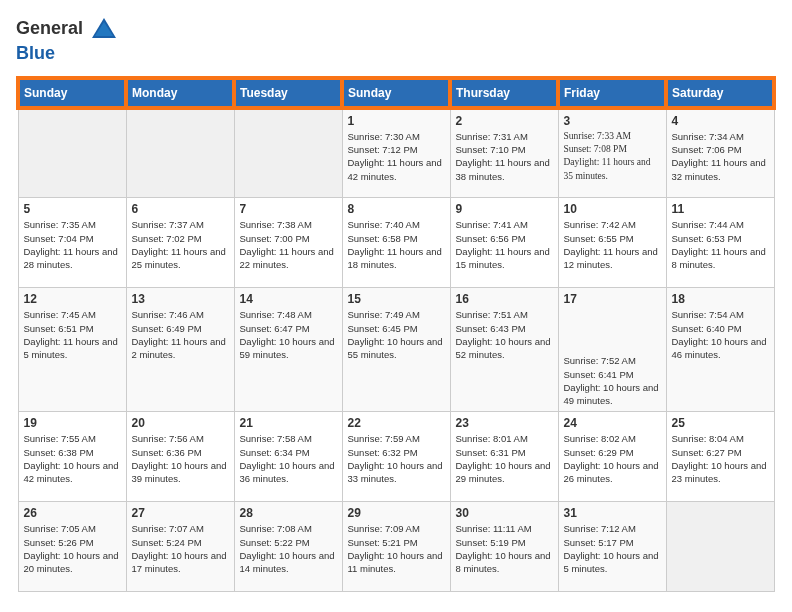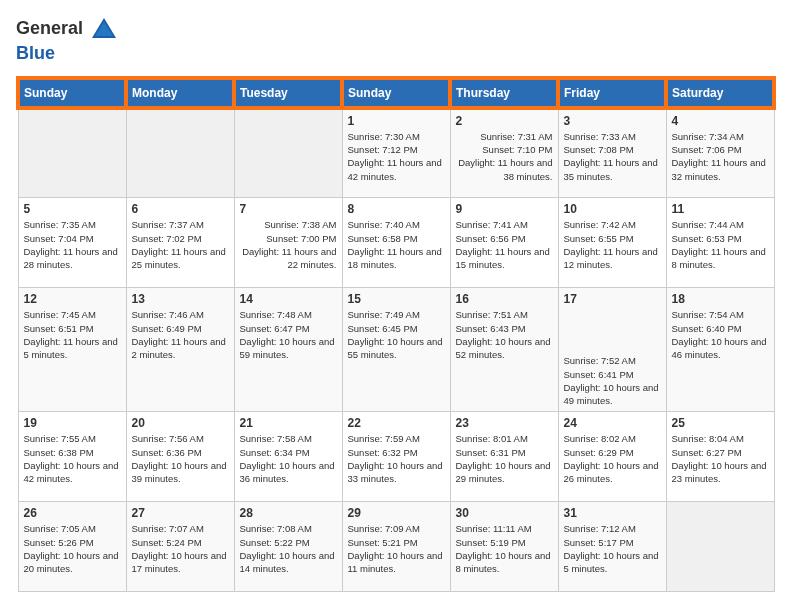--- a/index.html
+++ b/index.html
@@ -132,27 +132,27 @@
         <td class="empty"></td>
         <td class="empty"></td>
         <td>
           <span class="day-num">1</span>
           <div class="day-info" style="white-space: pre-line;">Sunrise: 7:30 AM
 Sunset: 7:12 PM
 Daylight: 11 hours and 42 minutes.</div>
         </td>
         <td>
           <span class="day-num">2</span>
-          <div class="day-info" style="white-space: pre-line; text-align: right;">Sunrise: 7:31 AM
+          <div class="day-info" style="white-space: pre-line;">Sunrise: 7:31 AM
 Sunset: 7:10 PM
 Daylight: 11 hours and 38 minutes.</div>
         </td>
         <td>
           <span class="day-num">3</span>
-          <div class="day-info" style="white-space: pre-line;">Sunrise: 7:33 AM
+          <div class="day-info" style="white-space: pre-line; font-family: Liberation Serif, serif;">Sunrise: 7:33 AM
 Sunset: 7:08 PM
 Daylight: 11 hours and 35 minutes.</div>
         </td>
         <td>
           <span class="day-num">4</span>
           <div class="day-info" style="white-space: pre-line;">Sunrise: 7:34 AM
 Sunset: 7:06 PM
 Daylight: 11 hours and 32 minutes.</div>
         </td>
       </tr>
@@ -164,21 +164,21 @@
 Daylight: 11 hours and 28 minutes.</div>
         </td>
         <td>
           <span class="day-num">6</span>
           <div class="day-info" style="white-space: pre-line;">Sunrise: 7:37 AM
 Sunset: 7:02 PM
 Daylight: 11 hours and 25 minutes.</div>
         </td>
         <td>
           <span class="day-num">7</span>
-          <div class="day-info" style="white-space: pre-line; text-align: right;">Sunrise: 7:38 AM
+          <div class="day-info" style="white-space: pre-line;">Sunrise: 7:38 AM
 Sunset: 7:00 PM
 Daylight: 11 hours and 22 minutes.</div>
         </td>
         <td>
           <span class="day-num">8</span>
           <div class="day-info" style="white-space: pre-line;">Sunrise: 7:40 AM
 Sunset: 6:58 PM
 Daylight: 11 hours and 18 minutes.</div>
         </td>
         <td>

